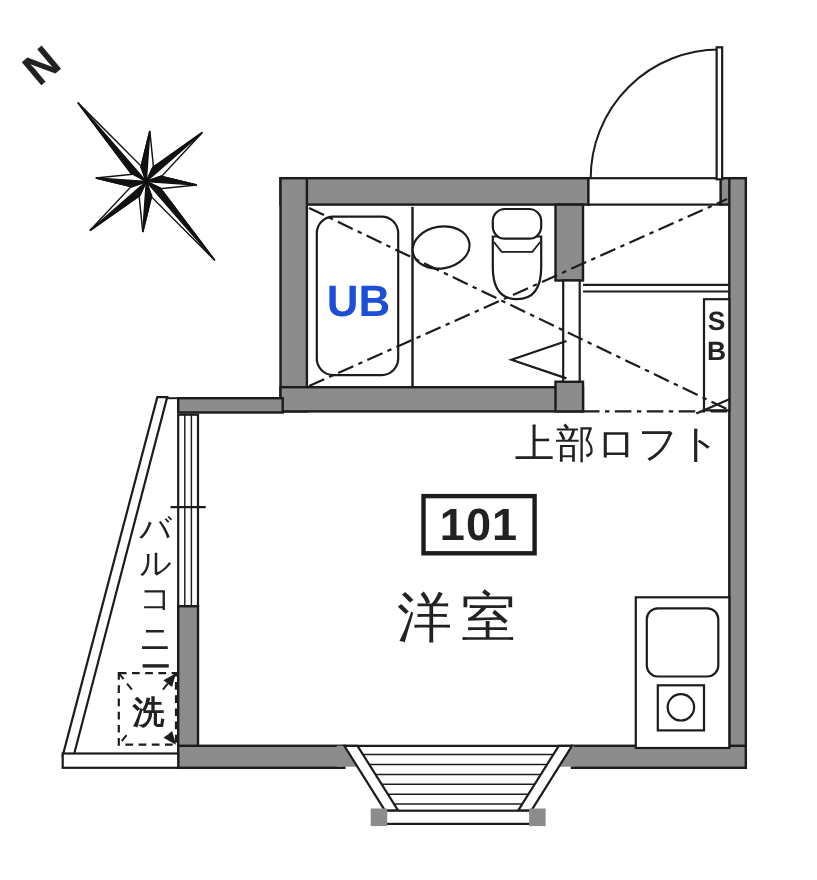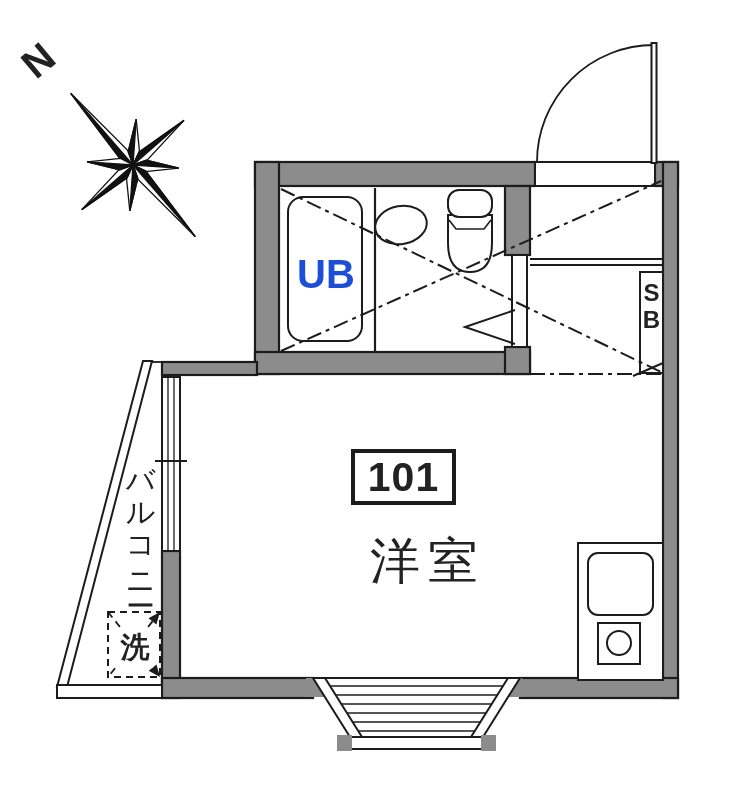--- a/index.html
+++ b/index.html
@@ -15,23 +15,23 @@
   .wallf{fill:var(--wall);stroke:none;}
   .lite{fill:#fff;stroke:var(--line);stroke-width:2;}
   .ln{stroke:var(--line);fill:none;}
   .dd{stroke:var(--line);stroke-width:2;fill:none;stroke-dasharray:15 5 4 5;}
   .dsh{stroke:var(--line);fill:none;stroke-dasharray:7 5;}
   .lbl{position:absolute;color:var(--text);white-space:nowrap;}
   .lbl-n{left:24px;top:38px;font-size:40px;font-weight:900;transform:rotate(-40deg);}
   .lbl-ub{left:293px;top:252px;width:66px;text-align:center;font-size:40px;font-weight:600;color:#1d4ed8;}
   .lbl-sb{left:640px;top:279px;width:23px;text-align:center;font-size:24px;line-height:27px;font-weight:600;display:flex;flex-direction:column;}
   .lbl-loft{left:468px;top:379px;font-size:36px;font-weight:500;letter-spacing:1px;}
-  .box-101{left:351px;top:449px;width:97px;height:48px;border:4px solid var(--line);
+  .box-101{left:383px;top:449px;width:97px;height:48px;border:4px solid var(--line);
            font-size:41px;font-weight:800;text-align:center;line-height:48px;letter-spacing:1px;background:#fff;}
-  .lbl-room{left:346px;top:528px;width:140px;text-align:right;font-size:50px;font-weight:500;letter-spacing:8px;}
+  .lbl-room{left:361px;top:528px;width:140px;text-align:left;font-size:50px;font-weight:500;letter-spacing:8px;}
   .lbl-balcony{left:121px;top:447px;height:190px;font-size:29px;font-weight:500;
                writing-mode:vertical-rl;text-orientation:upright;letter-spacing:3px;}
   .lbl-wash{left:117px;top:628px;width:36px;text-align:center;font-size:29px;font-weight:600;background:#fff;}
 </style>
 </head>
 <body>
 
 <div id="stage">
 
   <svg id="plan-svg" width="743" height="800" viewBox="0 0 743 800">
@@ -146,17 +146,18 @@
       <polygon fill="#111" points="87.1,161.8 119.8,169.8 133,165"></polygon>
     </g>
   </svg>
 
   <div class="lbl lbl-n">N</div>
   <div class="lbl lbl-ub">UB</div>
   <div class="lbl lbl-sb">
     <span>S</span>
     <span>B</span>
   </div>
+  <div class="lbl lbl-loft">上部ロフト</div>
   <div class="lbl box-101">101</div>
   <div class="lbl lbl-room">洋室</div>
   <div class="lbl lbl-balcony">バルコニー</div>
   <div class="lbl lbl-wash">洗</div>
 </div>
 
 </body></html>

